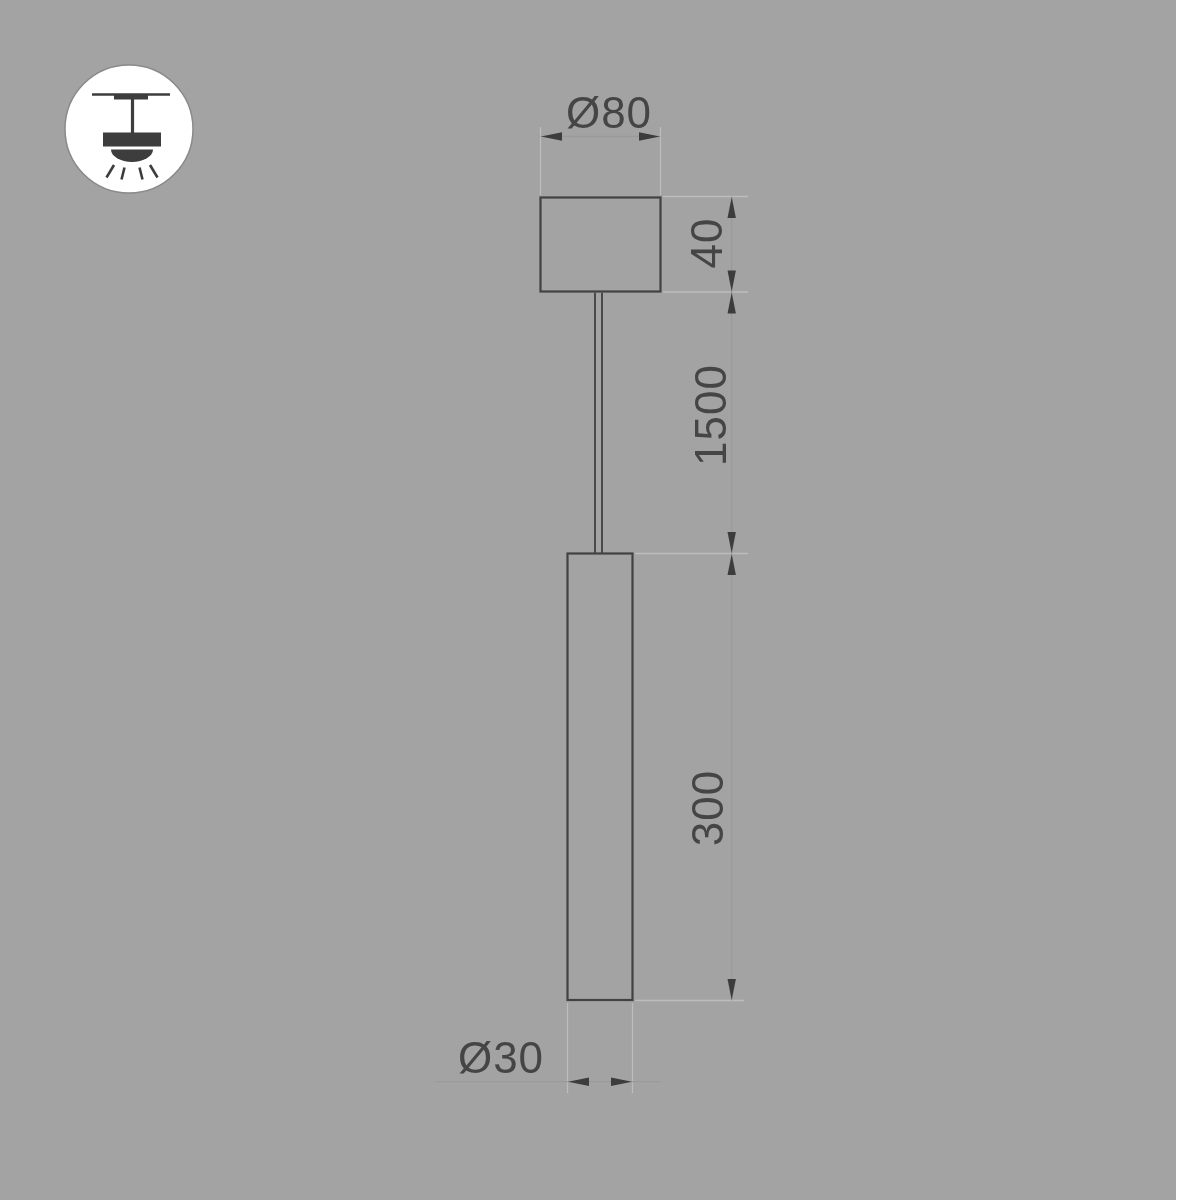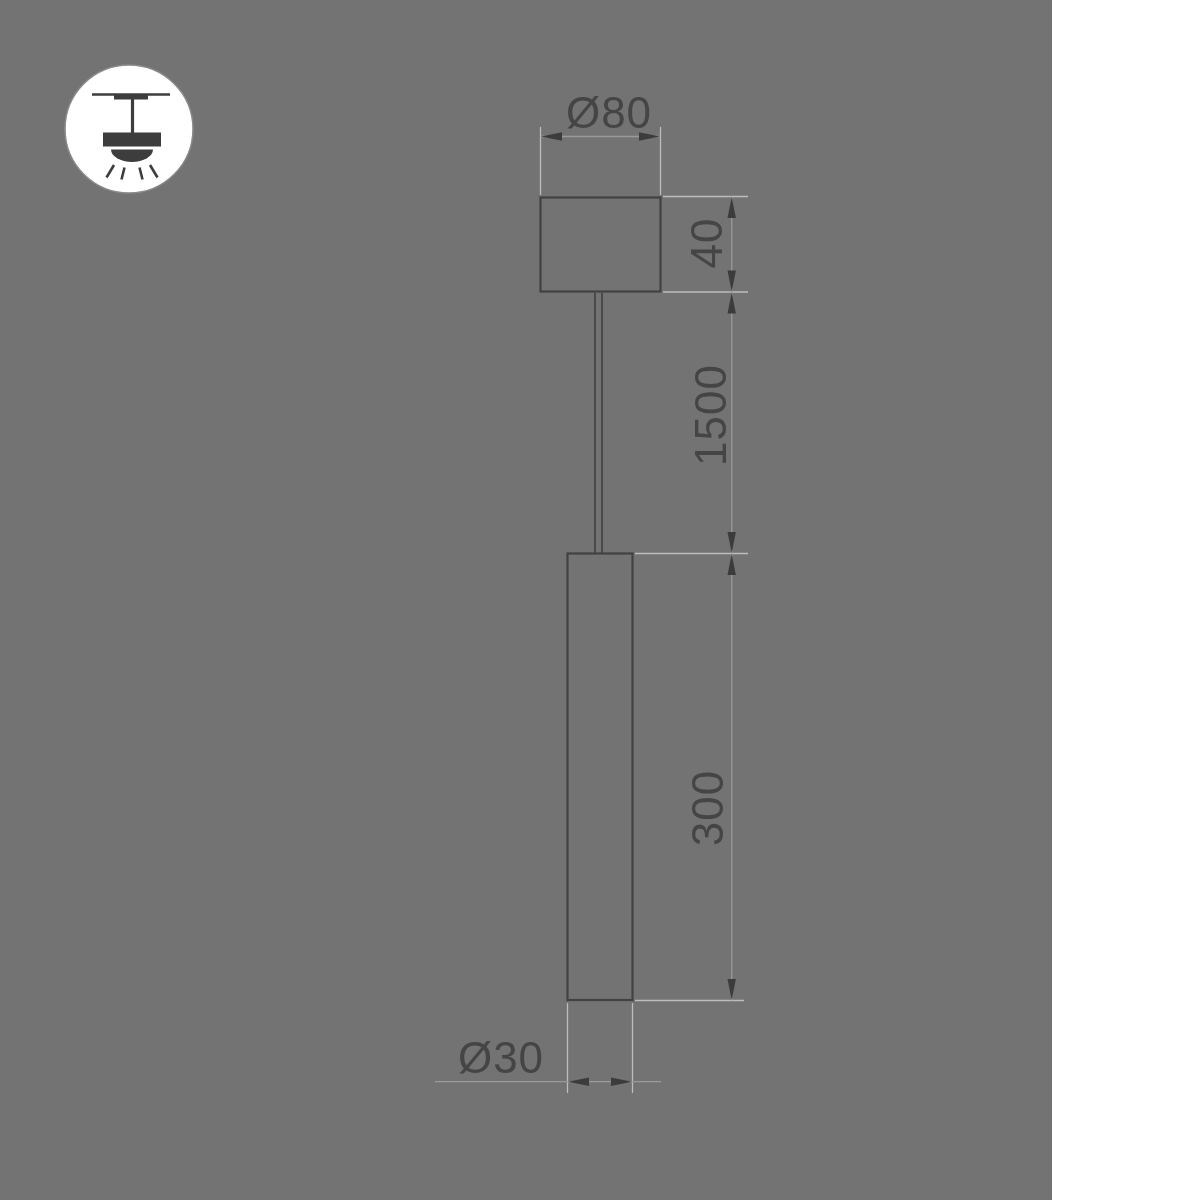--- a/index.html
+++ b/index.html
@@ -2,23 +2,23 @@
 <html><head>
 <meta charset="utf-8">
 <style>
   html, body {
     margin: 0;
     padding: 0;
     background: #ffffff;
   }
   .page {
     position: relative;
-    width: 1052px;
+    width: 1176px;
     height: 1200px;
-    background: #737373;
+    background: #a3a3a3;
     overflow: hidden;
   }
   svg { display: block; }
 
   
   .outline      { fill: none; stroke: #424242; stroke-width: 2.2; }
   .cable        { stroke: #4a4a4a; stroke-width: 2; }
   .ext-line     { stroke: #bdbdbd; stroke-width: 1.3; fill: none; }
   .dim-line     { stroke: #9a9a9a; stroke-width: 1.3; fill: none; }
   .arrowhead    { fill: #3c3c3c; stroke: none; }

